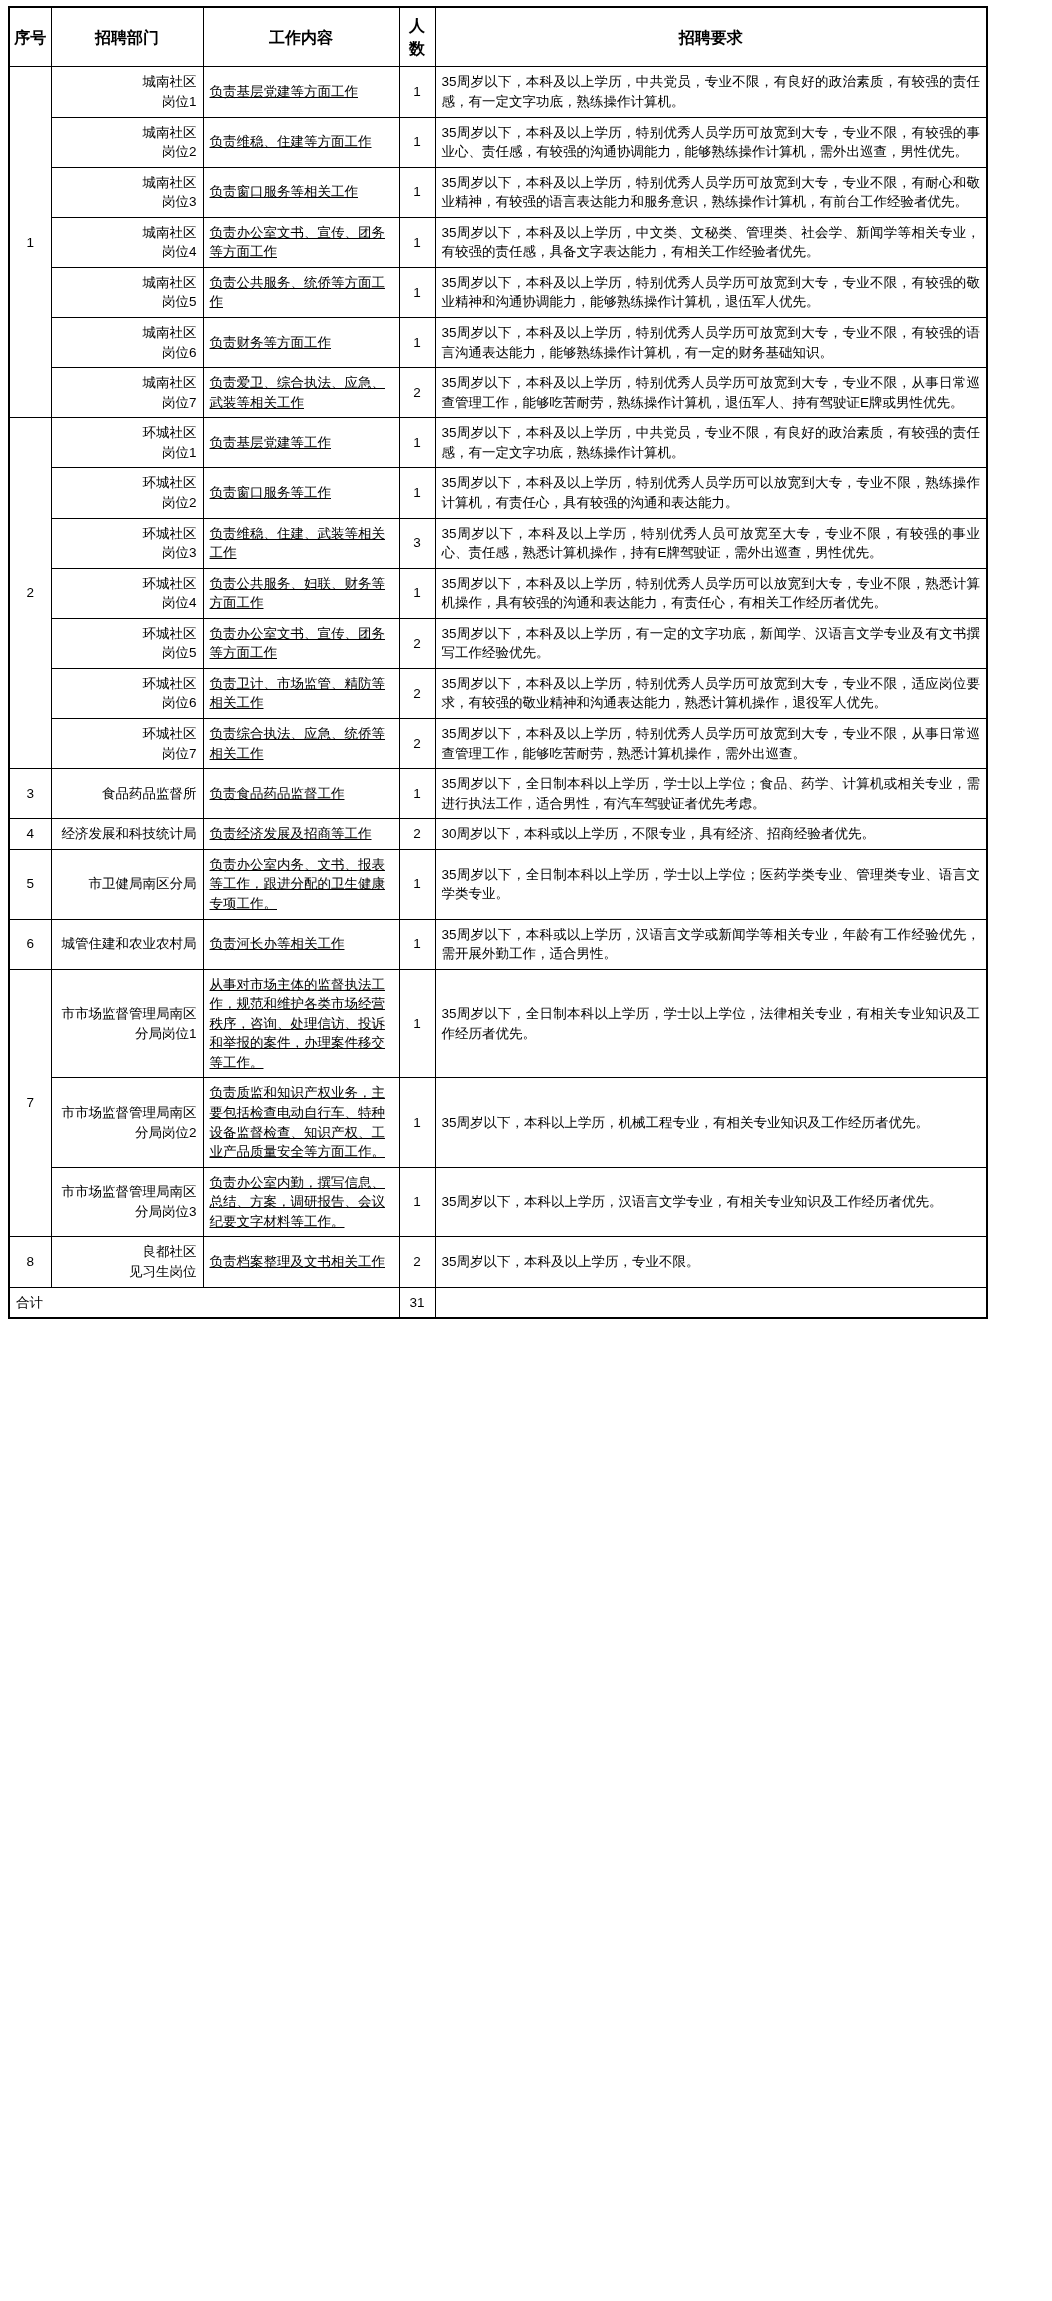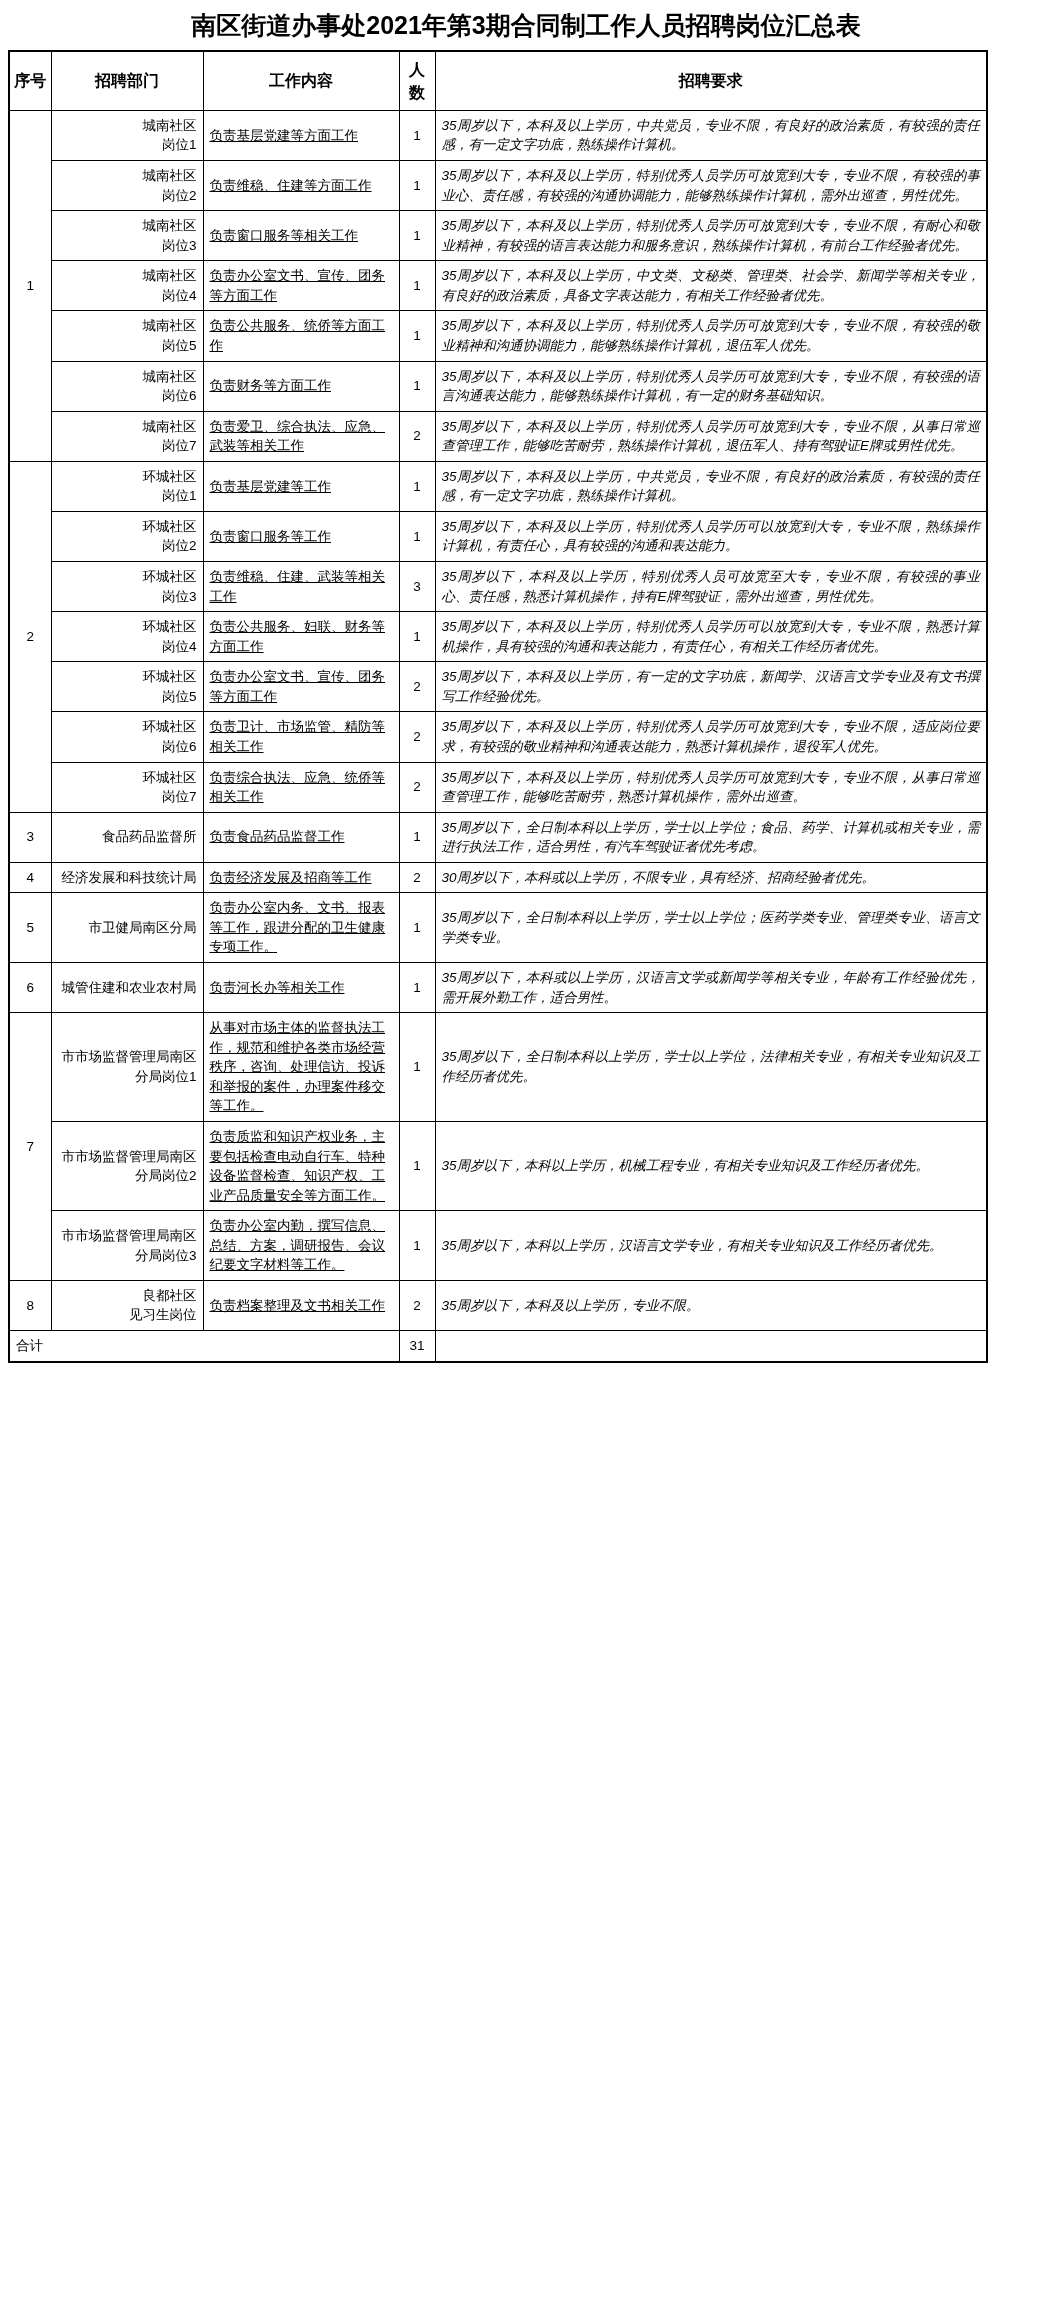--- a/index.html
+++ b/index.html
@@ -62,38 +62,36 @@
     text-align: left;
     text-decoration: underline;
   }
   td.c-num {
     text-align: center;
     font-size: 14px;
   }
   td.c-req {
     text-align: justify;
     text-justify: inter-ideograph;
-    font-style: italic;
   }
   td.c-total-label {
     text-align: center;
     font-size: 14px;
   }
   td.c-total-blank { }
   .hdr-num-th {
     font-size: 15px;
     line-height: 1.05;
     margin-left: 24px;
   }
 </style>
 </head>
 <body>
 
 <div class="page">
-  <div class="doc-title">南区街道办事处2021年第3期合同制工作人员招聘岗位汇总表</div>
 
   <table class="main">
     <colgroup>
       <col class="col-no">
       <col class="col-dept">
       <col class="col-work">
       <col class="col-num">
       <col class="col-req">
     </colgroup>
     <thead>
@@ -122,21 +120,21 @@
         <tr>
           <td class="c-dept">城南社区<br>岗位3</td>
           <td class="c-work">负责窗口服务等相关工作</td>
           <td class="c-num">1</td>
           <td class="c-req">35周岁以下，本科及以上学历，特别优秀人员学历可放宽到大专，专业不限，有耐心和敬业精神，有较强的语言表达能力和服务意识，熟练操作计算机，有前台工作经验者优先。</td>
         </tr>
         <tr>
           <td class="c-dept">城南社区<br>岗位4</td>
           <td class="c-work">负责办公室文书、宣传、团务等方面工作</td>
           <td class="c-num">1</td>
-          <td class="c-req">35周岁以下，本科及以上学历，中文类、文秘类、管理类、社会学、新闻学等相关专业，有良好的政治素质，具备文字表达能力，有相关工作经验者优先。</td>
+          <td class="c-req">35周岁以下，本科及以上学历，中文类、文秘类、管理类、社会学、新闻学等相关专业，有较强的责任感，具备文字表达能力，有相关工作经验者优先。</td>
         </tr>
         <tr>
           <td class="c-dept">城南社区<br>岗位5</td>
           <td class="c-work">负责公共服务、统侨等方面工作</td>
           <td class="c-num">1</td>
           <td class="c-req">35周岁以下，本科及以上学历，特别优秀人员学历可放宽到大专，专业不限，有较强的敬业精神和沟通协调能力，能够熟练操作计算机，退伍军人优先。</td>
         </tr>
         <tr>
           <td class="c-dept">城南社区<br>岗位6</td>
           <td class="c-work">负责财务等方面工作</td>

